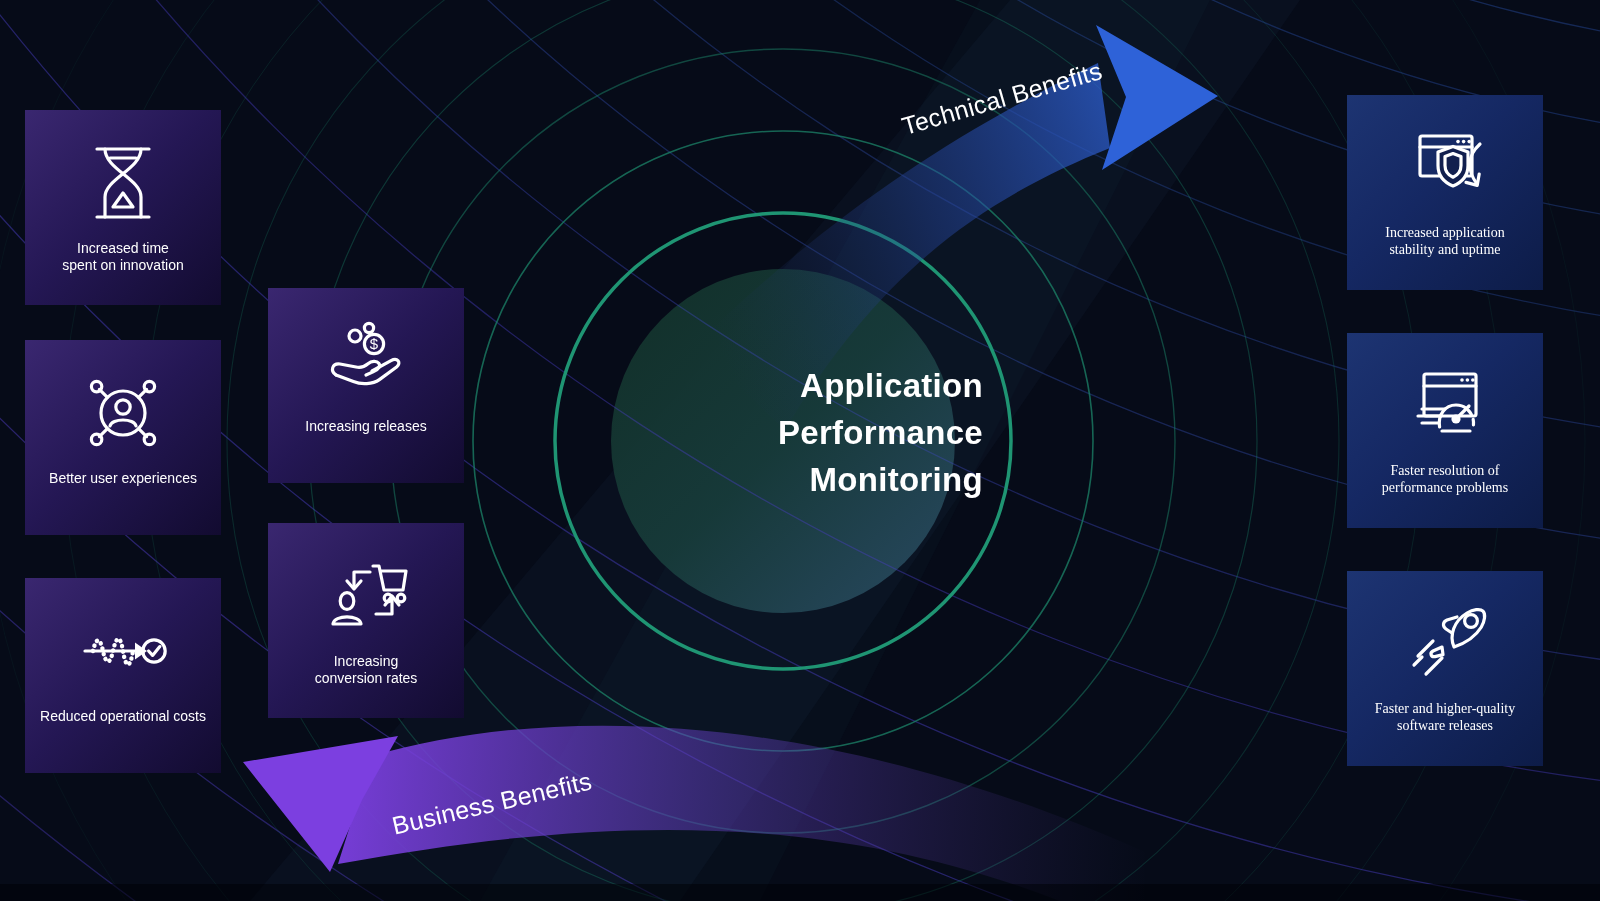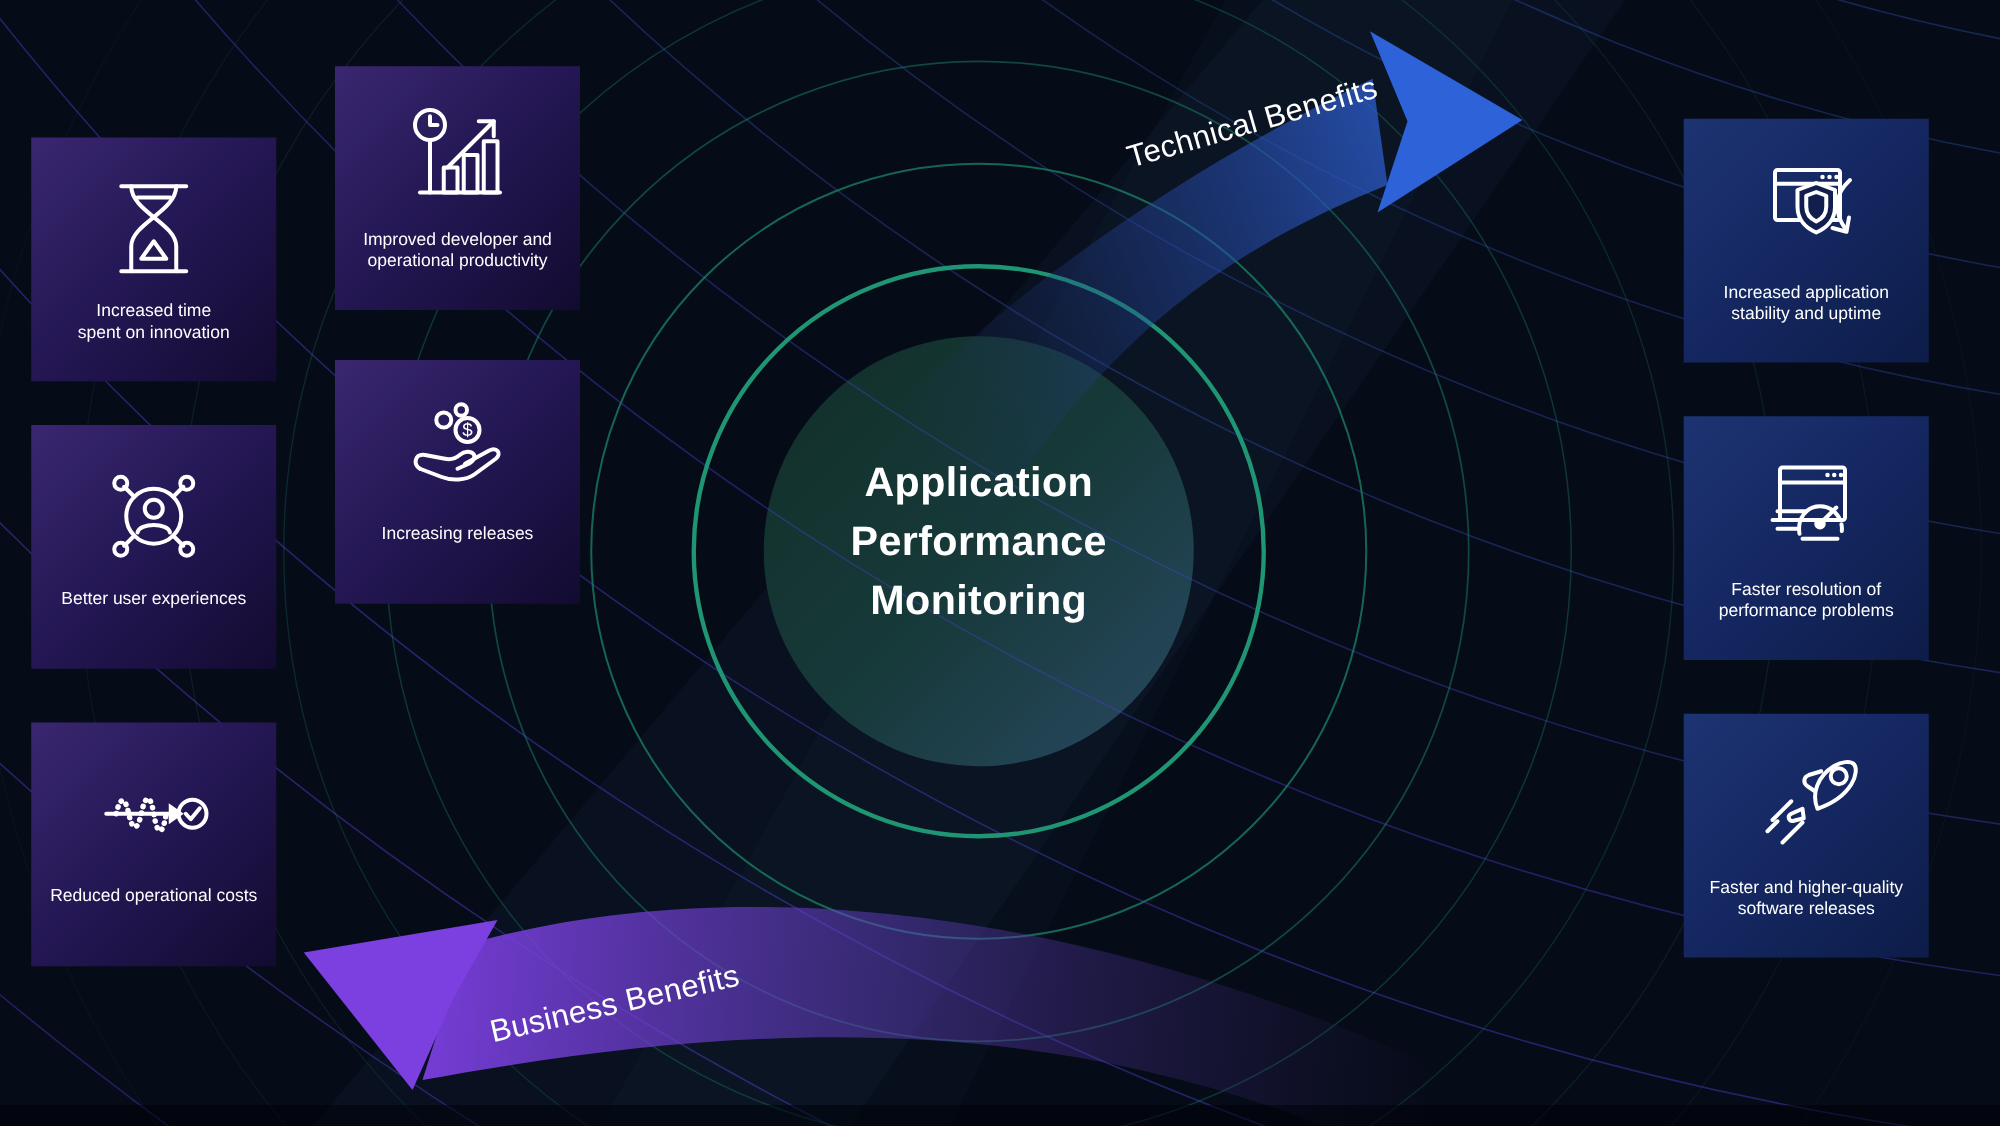--- a/index.html
+++ b/index.html
@@ -6,30 +6,30 @@
   body{
     width:1600px;height:901px;position:relative;overflow:hidden;
     background:#060b18;
     font-family:"Liberation Sans",sans-serif;color:#fff;
   }
   .stage{position:absolute;left:0;top:0;width:1600px;height:901px;}
   svg.bg{position:absolute;left:0;top:0;}
   
   .center-title{
     position:absolute;left:583px;top:362px;width:400px;
-    text-align:center;font-size:33px;font-weight:700;line-height:47px;
+    text-align:right;font-size:33px;font-weight:700;line-height:47px;
     white-space:pre-line;letter-spacing:.3px;
   }
   
   .card{
     position:absolute;width:196px;height:195px;
     display:flex;flex-direction:column;align-items:center;
   }
   .card.business{background:linear-gradient(135deg,#3a2770 0%,#241754 48%,#120b30 100%);}
-  .card.technical{background:linear-gradient(135deg,#1d3472 0%,#152863 45%,#0d1c48 100%);}
+  .card.technical{background:linear-gradient(135deg,#1d3472 0%,#152863 45%,#0d1c48 100%);font-family:Liberation Serif, serif;}
   .card-icon{height:114px;margin-top:16px;display:flex;align-items:center;justify-content:center;}
   .card-icon svg{width:96px;height:96px;}
   .card-label{
     margin-top:0;font-size:14px;line-height:1.2;text-align:center;
     white-space:pre-line;font-weight:400;
   }
   
   .flow-label{
     position:absolute;width:260px;text-align:center;
     font-size:25px;font-weight:400;color:#fff;letter-spacing:.3px;
@@ -146,52 +146,52 @@
       <path d="M5 24h25"></path>
       <path d="M30 19.8L36 24l-6 4.2z" fill="#fff" stroke="none"></path>
       <circle cx="39.5" cy="24" r="5.6"></circle>
       <path d="M36.8 24l2 2.2 3.6-4.4"></path>
       <path d="M9 24c1.5-7 3.5-7 5 0s3.5 7 5 0 3.5-9 5 0 3.5 9 5 0" stroke-width="2.2" stroke-dasharray="0.1 2.6"></path>
     </svg>
   </div>
   <div class="card-label">Reduced operational costs</div>
 </div>
 
-<div class="card business" style="left:268px;top:53px">
-  <div class="card-icon">
-    <svg viewBox="0 0 48 48" fill="none" stroke="#fff" stroke-width="1.6" stroke-linecap="round" stroke-linejoin="round">
-      <circle cx="13" cy="11" r="6"></circle>
-      <path d="M13 7.5V11h3"></path>
-      <path d="M13 17v21"></path>
-      <path d="M9 38h32"></path>
-      <rect x="18.5" y="28" width="5.5" height="10"></rect>
-      <rect x="26.5" y="23" width="5.5" height="15"></rect>
-      <rect x="34.5" y="17.5" width="5.5" height="20.5"></rect>
-      <path d="M20 28L38.5 9.5"></path>
-      <path d="M32.5 9.5h6v6"></path>
-    </svg>
-  </div>
-  <div class="card-label">Improved developer and
-operational productivity</div>
-</div>
 
 <div class="card business" style="left:268px;top:288px">
   <div class="card-icon">
     <svg viewBox="0 0 48 48" fill="none" stroke="#fff" stroke-width="1.6" stroke-linecap="round" stroke-linejoin="round">
       <circle cx="18.5" cy="11.5" r="3"></circle>
       <circle cx="25.5" cy="7.5" r="2.3"></circle>
       <circle cx="28" cy="15.5" r="4.8"></circle>
       <text x="28" y="18.1" font-size="7.5" text-anchor="middle" fill="#fff" stroke="none" font-family="Liberation Sans, sans-serif">$</text>
       <path d="M9 31c-3-2-2-6 2-5.5l8 1.5c2.5.5 4.5-.3 6-1.6 1.7-1.5 4.3-1.7 5.4-.3 1 1.3-.1 3.2-2.6 4.2L24 31"></path>
       <path d="M27 29l9.5-5.2c3.2-1.7 5.4 1 2.8 3.2l-8.6 6.3c-3.4 2.4-9 2.6-13 1L9 31"></path>
     </svg>
   </div>
   <div class="card-label">Increasing releases</div>
 </div>
 
+<div class="card business" style="left:268px;top:523px">
+  <div class="card-icon">
+    <svg viewBox="0 0 48 48" fill="none" stroke="#fff" stroke-width="1.6" stroke-linecap="round" stroke-linejoin="round">
+      <ellipse cx="14.5" cy="26.5" rx="3.4" ry="4.2"></ellipse>
+      <path d="M7.5 38c.5-4.8 13.5-4.8 14 0z"></path>
+      <path d="M26 12h-8v7"></path>
+      <path d="M14.5 16.5l3.5 4 3.5-4"></path>
+      <path d="M27.5 9h3l2.5 12h9.5l1.5-9.5H31"></path>
+      <circle cx="35" cy="25" r="1.9"></circle>
+      <circle cx="41.5" cy="25" r="1.9"></circle>
+      <path d="M29 33h8v-7"></path>
+      <path d="M33.5 28.5L37 24l3.5 4.5"></path>
+    </svg>
+  </div>
+  <div class="card-label">Increasing
+conversion rates</div>
+</div>
 
 
 
 <div class="card technical" style="left:1347px;top:95px">
   <div class="card-icon">
     <svg viewBox="0 0 48 48" fill="none" stroke="#fff" stroke-width="1.6" stroke-linecap="round" stroke-linejoin="round">
       <rect x="11.5" y="8" width="26" height="20" rx="1"></rect>
       <path d="M11.5 13.5h26"></path>
       <circle cx="30.5" cy="10.8" r=".9" fill="#fff" stroke="none"></circle>
       <circle cx="33.3" cy="10.8" r=".9" fill="#fff" stroke="none"></circle>

